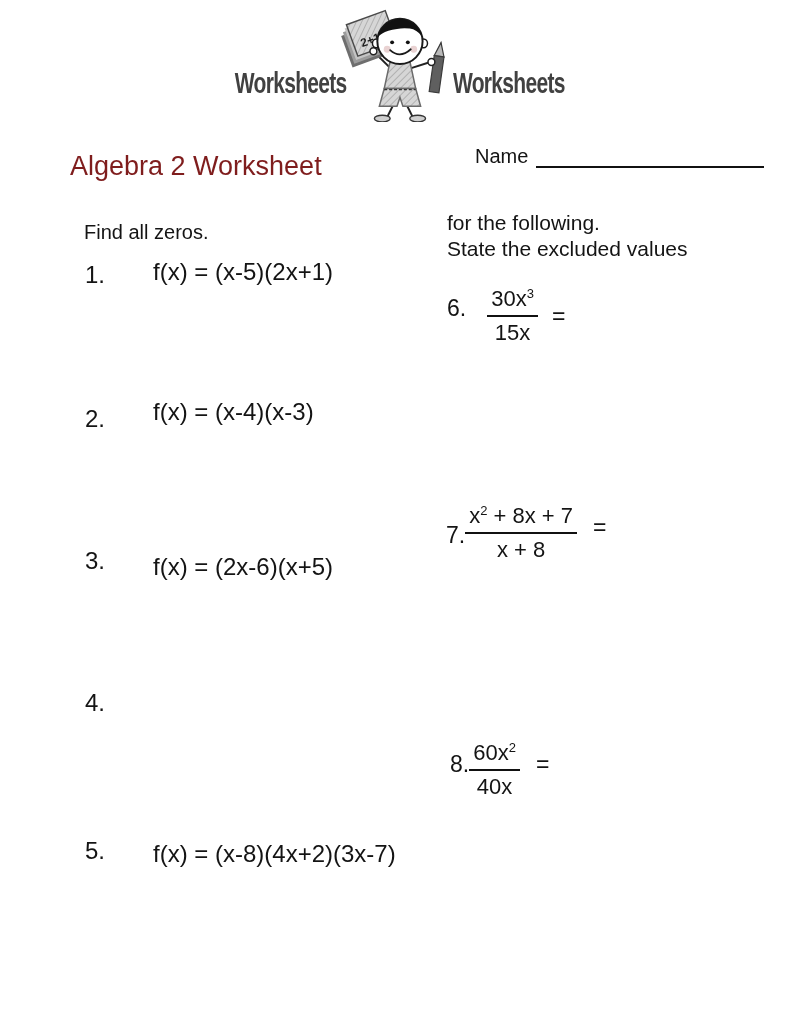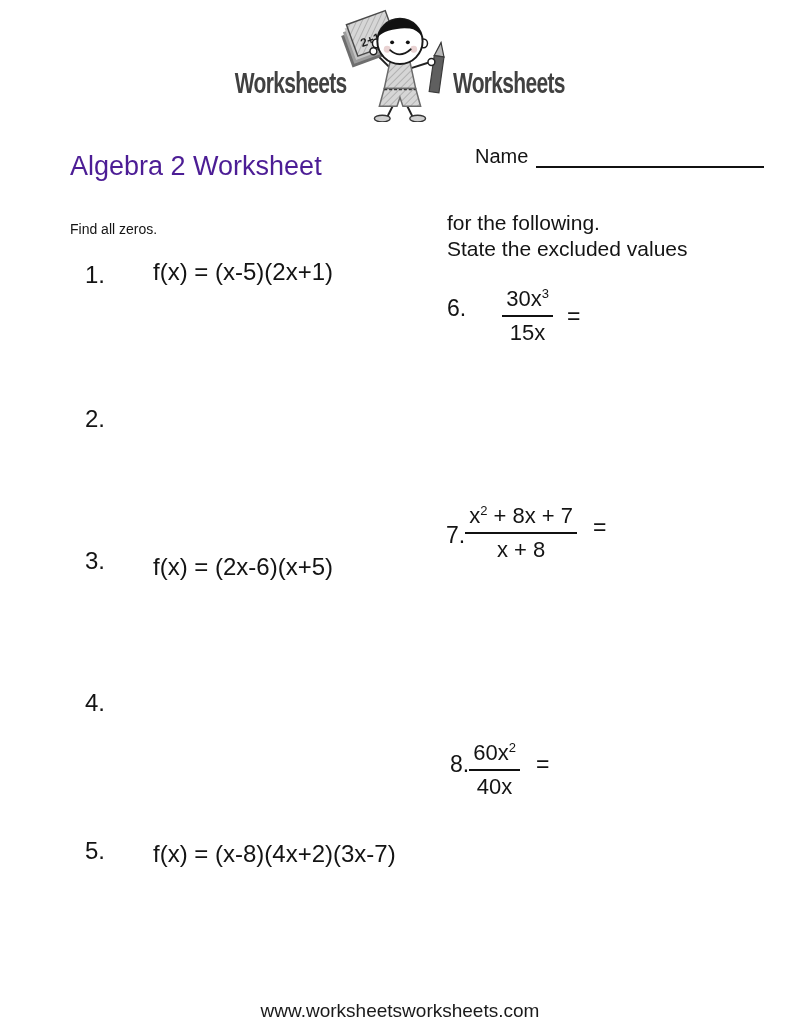--- a/index.html
+++ b/index.html
@@ -13,25 +13,25 @@
     display:flex;justify-content:center;align-items:flex-start;
   }
   .logo-text{
     margin-top:62px;font-weight:bold;font-size:30px;letter-spacing:-1px;
     color:#414141;white-space:nowrap;
   }
   .logo-text.left{transform:scaleX(0.70);transform-origin:right center;margin-right:-10px;}
   .logo-text.right{transform:scaleX(0.70);transform-origin:left center;margin-left:-6px;}
   .mascot{display:block;}
   
-  .title{position:absolute;left:70px;top:151px;font-size:27px;color:#4c1d95;}
+  .title{position:absolute;left:70px;top:151px;font-size:27px;color:#7f1d1d;}
   .name-row{position:absolute;left:475px;top:142px;font-size:20px;display:flex;align-items:flex-end;}
   .name-line{display:inline-block;width:228px;height:24px;border-bottom:2px solid #111;margin-left:8px;}
   
-  .instruction-left{position:absolute;left:70px;top:221px;font-size:14px;}
+  .instruction-left{position:absolute;left:84px;top:221px;font-size:20px;}
   .zero-row{position:absolute;left:85px;display:flex;font-size:24px;}
   .zero-row .pnum{width:30px;}
   .zero-row .pexpr{margin-left:38px;white-space:nowrap;}
   
   .instruction-right{position:absolute;left:447px;top:210px;font-size:21px;line-height:26px;}
   .frac-row{position:absolute;display:flex;align-items:center;font-size:23px;}
   .frac{display:inline-flex;flex-direction:column;align-items:center;font-size:22px;}
   .frac .fnum,.frac .fden{padding:0 4px;white-space:nowrap;}
   .frac .fbar{align-self:stretch;height:2px;background:#111;margin:3px 0;}
   .frac sup{font-size:13px;}
@@ -102,41 +102,42 @@
   </div>
 
   <div class="instruction-left">Find all zeros.</div>
 
   <div class="zero-row" style="top:258px;">
     <span class="pnum" style="transform:translateY(3px);">1.</span>
     <span class="pexpr">f(x) = (x-5)(2x+1)</span>
   </div>
   <div class="zero-row" style="top:398px;">
     <span class="pnum" style="transform:translateY(7px);">2.</span>
+    <span class="pexpr">f(x) = (x-4)(x-3)</span>
   </div>
   <div class="zero-row" style="top:553px;">
     <span class="pnum" style="transform:translateY(-6px);">3.</span>
     <span class="pexpr">f(x) = (2x-6)(x+5)</span>
   </div>
   <div class="zero-row" style="top:687px;">
     <span class="pnum" style="transform:translateY(2px);">4.</span>
   </div>
   <div class="zero-row" style="top:840px;">
     <span class="pnum" style="transform:translateY(-3px);">5.</span>
     <span class="pexpr">f(x) = (x-8)(4x+2)(3x-7)</span>
   </div>
 
   <div class="instruction-right">
     <div>for the following.</div>
     <div>State the excluded values</div>
   </div>
 
   <div class="frac-row" style="left:447px;top:286px;">
     <span class="pnum" style="transform:translateY(-8px);">6.</span>
-    <span class="frac" style="margin-left:36px;justify-content:center;">
+    <span class="frac" style="margin-left:21px;justify-content:center;">
       <span class="fnum"><span>30x</span><sup>3</sup><span></span></span>
       <span class="fbar"></span>
       <span class="fden">15x</span>
     </span>
     <span class="eq" style="margin-left:14px;">=</span>
   </div>
 
   <div class="frac-row" style="left:446px;top:503px;">
     <span class="pnum" style="transform:translateY(2px);">7.</span>
     <span class="frac" style="">
@@ -150,15 +151,14 @@
   <div class="frac-row" style="left:450px;top:740px;">
     <span class="pnum" style="transform:translateY(-6px);">8.</span>
     <span class="frac" style="">
       <span class="fnum"><span>60x</span><sup>2</sup><span></span></span>
       <span class="fbar"></span>
       <span class="fden">40x</span>
     </span>
     <span class="eq" style="margin-left:16px;transform:translateY(-6px);">=</span>
   </div>
 
-  <div class="footer">www.worksheetsworksheets.com</div>
 
 </div>
 
 </body></html>

